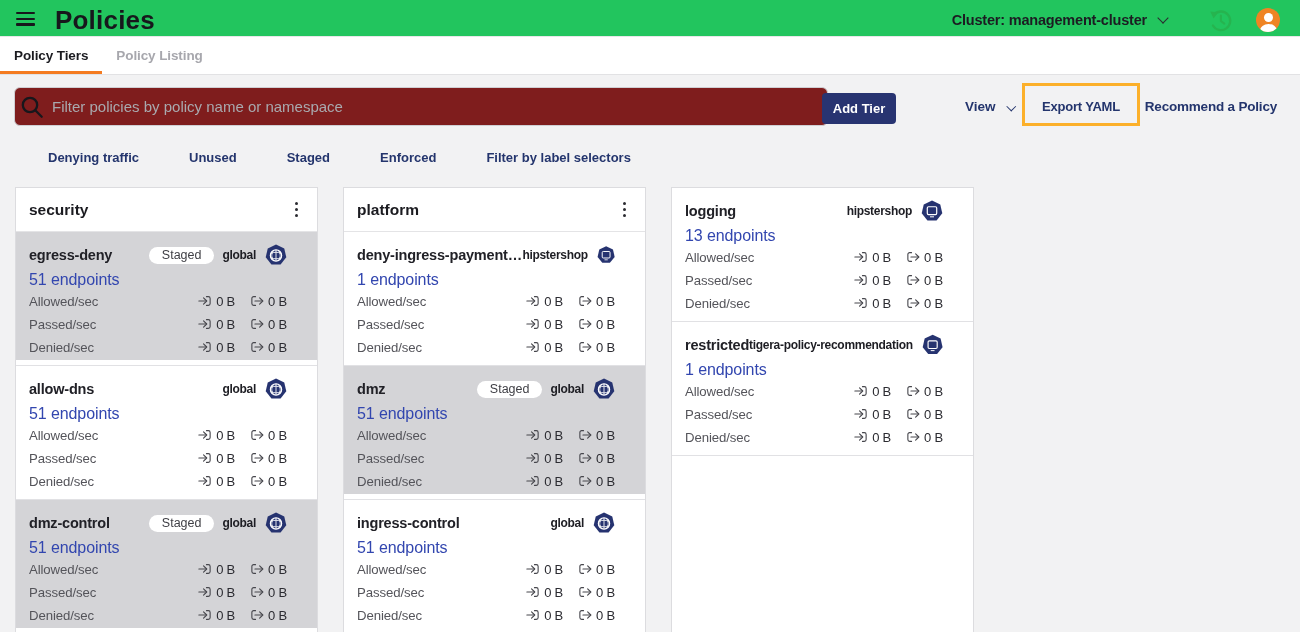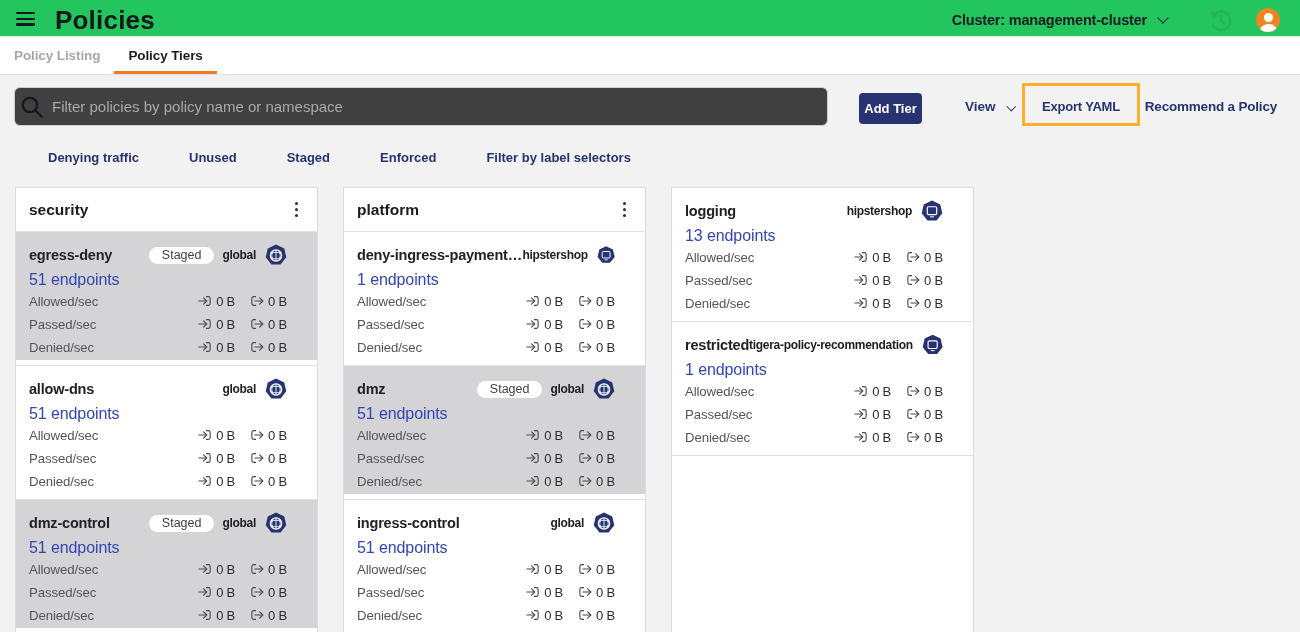--- a/index.html
+++ b/index.html
@@ -11,23 +11,23 @@
 .chev { display:inline-block; width:8px; height:8px; border-right:1.8px solid #2b2b31; border-bottom:1.8px solid #2b2b31; transform:rotate(45deg); margin-left:12px; margin-top:-4px; }
 .hist { position:absolute; right:67px; top:8px; }
 .avatar { position:absolute; right:20px; top:8px; width:24px; height:24px; border-radius:50%; background:#ef8423; overflow:hidden; }
 .avatar::before { content:""; position:absolute; left:7.5px; top:4.5px; width:9px; height:9px; border-radius:50%; background:#fff; }
 .avatar::after { content:""; position:absolute; left:3.5px; top:15.5px; width:17px; height:13px; border-radius:50%; background:#fff; }
 .tabs { height:38px; background:#fff; border-bottom:1px solid #e2e2e4; display:flex; }
 .tab { padding:0 14px; display:flex; align-items:center; font-size:13.5px; font-weight:bold; letter-spacing:-0.1px; }
 .tab.active { color:#1b1b20; border-bottom:3.5px solid #f47b20; padding-top:3.5px; }
 .tab.inactive { color:#a7a7ad; }
 .toolbar { position:relative; height:52px; }
-.search { position:absolute; left:14px; top:12px; width:814px; height:39px; background:#404040; border:1px solid #cfcfd3; border-radius:6px; display:flex; align-items:center; padding:0 5px;text-align:right; }
+.search { position:absolute; left:14px; top:12px; width:814px; height:39px; background:#7f1d1d; border:1px solid #cfcfd3; border-radius:6px; display:flex; align-items:center; padding:0 5px;text-align:right; }
 .search .ph { color:#a9a9ae; font-size:15px; margin-left:8px; }
-.btn-add { position:absolute; left:859px; top:18px; width:63px; height:31px; background:#283471; color:#fff; border-radius:4px; font-size:13px; font-weight:bold; text-align:center; line-height:31px; }
+.btn-add { position:absolute; left:822px; top:18px; width:74px; height:31px; background:#283471; color:#fff; border-radius:4px; font-size:13px; font-weight:bold; text-align:center; line-height:31px; }
 .view { position:absolute; left:965px; top:17px; height:30px; line-height:30px; color:#24356d; font-size:13.5px; font-weight:bold; }
 .view .chev { width:6.5px; height:6.5px; border-color:#24356d; border-width:1.6px; margin-left:9px; margin-top:0; vertical-align:2px; }
 .export { position:absolute; left:1022px; top:8px; width:118px; height:43px; border:3.5px solid #fcb02a; color:#24356d; font-size:13px; font-weight:bold; text-align:center; line-height:41px; letter-spacing:-0.2px; }
 .recommend { position:absolute; right:23px; top:17px; height:30px; line-height:30px; color:#24356d; font-size:13.5px; font-weight:bold; letter-spacing:-0.2px; }
 .filters { display:flex; gap:22px; padding:23px 0 0 20px; white-space:nowrap; }
 .filters span { color:#24356d; font-size:13px; font-weight:bold;padding-left:28px; }
 .cols { display:flex; gap:25px; padding:22px 0 0 15px; align-items:stretch; height:500px; }
 .card { width:303px; background:#fff; border:1px solid #dcdcdf; border-bottom:none; }
 .card-h { height:44px; display:flex; align-items:center; justify-content:space-between; padding:0 16px 0 13px; border-bottom:1px solid #e4e4e6; }
 .ch-name { font-size:15.5px; font-weight:bold; color:#1b1b20; }
@@ -60,22 +60,22 @@
   <div class="title">Policies</div>
   <div class="cluster">Cluster: management-cluster <span class="chev"></span></div>
   <svg class="hist" width="25" height="25" viewBox="0 0 25 25" fill="none">
       <path d="M6.2 6.4 A9.3 9.3 0 1 1 4.9 17.5" stroke="#26b44f" stroke-width="2.3" stroke-linecap="round"></path>
       <polygon points="2.2,3.4 10.2,4.3 5.6,10.4" fill="#26b44f"></polygon>
       <path d="M12.9 7.6v5.4l3.4 2.6" stroke="#26b44f" stroke-width="2.1" stroke-linecap="round" stroke-linejoin="round"></path>
     </svg>
   <div class="avatar"></div>
 </div>
 <div class="tabs">
+  <div class="tab active">Policy Tiers</div>
   <div class="tab inactive">Policy Listing</div>
-  <div class="tab active">Policy Tiers</div>
 </div>
 <div class="toolbar">
   <div class="search">
       <svg width="24" height="24" viewBox="0 0 24 24" fill="none" stroke="#17171c" stroke-width="2.3" stroke-linecap="round">
         <circle cx="10" cy="10" r="7.2"></circle>
         <path d="M15.5 15.5 L21.7 21.7"></path>
       </svg>
       <span class="ph">Filter policies by policy name or namespace</span>
     </div>
   <div class="btn-add">Add Tier</div>

